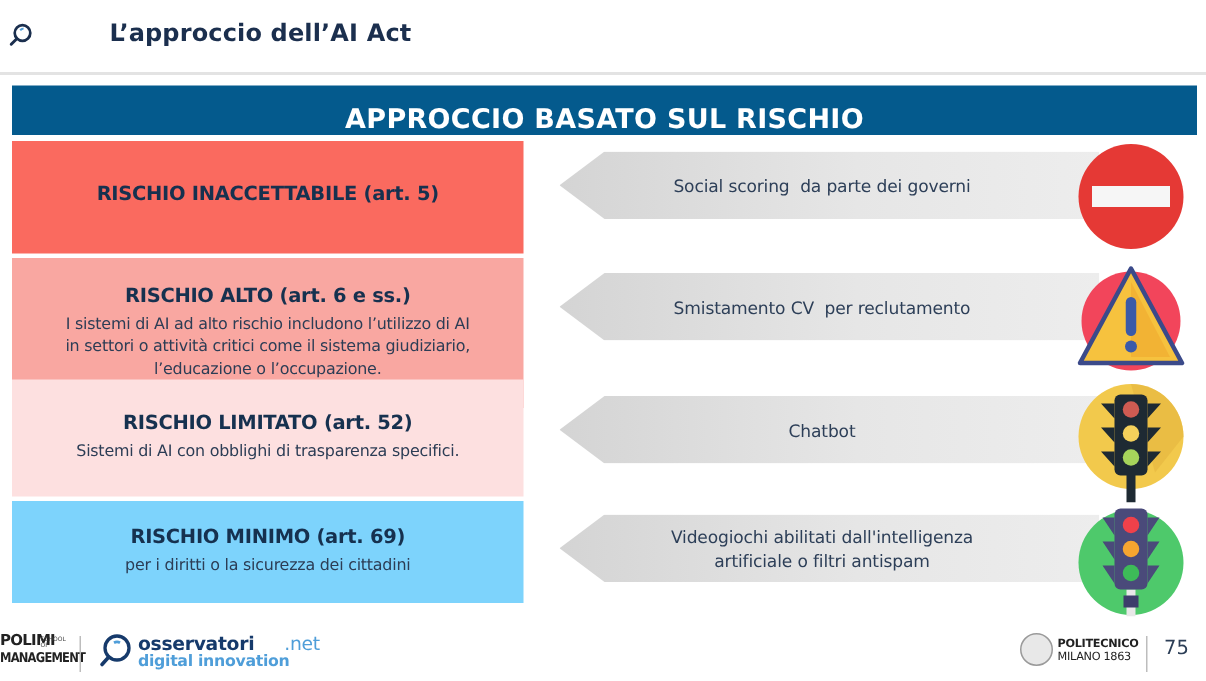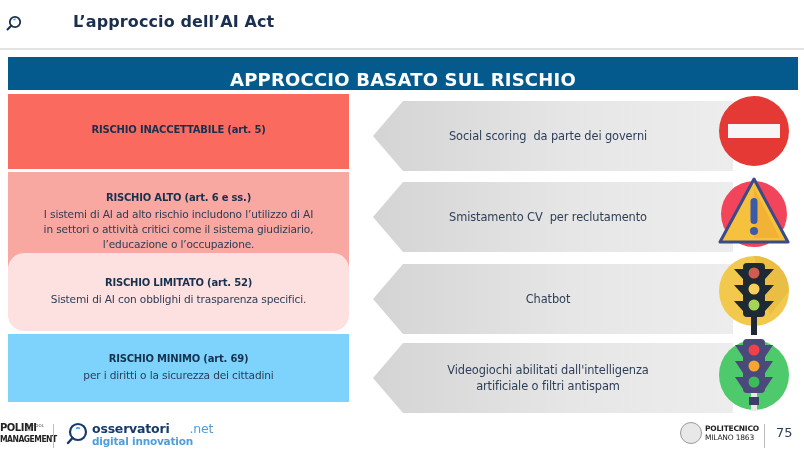--- a/index.html
+++ b/index.html
@@ -8,24 +8,24 @@
 
   .header { position: absolute; left: 0; top: 0; width: 804px; height: 46px; }
   .header-icon { position: absolute; left: 6px; top: 15px; width: 16px; height: 16px; }
   .page-title { position: absolute; left: 29px; top: 12px; font-family: "DejaVu Sans", sans-serif; font-weight: bold; font-size: 16px; color: #1b2f4e; letter-spacing: 0.1px; margin-left: 44px; }
   .header-rule { position: absolute; left: 0; top: 48px; width: 804px; height: 2px; background: #e3e3e3; }
 
   .banner { position: absolute; left: 8px; top: 57px; width: 790px; height: 33px; background: #045a8d; display: flex; align-items: flex-end; justify-content: center; }
   .banner-text { font-family: "DejaVu Sans", sans-serif; font-weight: bold; color: #ffffff; font-size: 18px; letter-spacing: 0.2px; }
 
   .risk-box { position: absolute; left: 8px; width: 341px; display: flex; flex-direction: column; align-items: center; justify-content: center; text-align: center; padding: 0 8px; }
-  .risk-title { font-family: "DejaVu Sans", sans-serif; font-weight: bold; font-size: 10px; color: #16314f; margin-bottom: 4px; letter-spacing: -0.2px; }
+  .risk-title { font-family: "DejaVu Sans", sans-serif; font-weight: bold; font-size: 13px; color: #16314f; margin-bottom: 4px; letter-spacing: -0.2px; }
   .risk-desc { font-size: 10.6px; color: #2c3d55; line-height: 15px; letter-spacing: -0.15px; }
 
-  .arrow { position: absolute; left: 373px; width: 360px; height: 70px; background: linear-gradient(90deg, #d4d4d4 0%, #e6e6e6 55%, #ededed 100%); clip-path: polygon(30px 0, 100% 0, 100% 100%, 30px 100%, 0 50%); display: flex; align-items: center; justify-content: center; padding-left: 30px; padding-right: 40px; text-align: center; }
+  .arrow { position: absolute; left: 373px; width: 360px; height: 45px; background: linear-gradient(90deg, #d4d4d4 0%, #e6e6e6 55%, #ededed 100%); clip-path: polygon(30px 0, 100% 0, 100% 100%, 30px 100%, 0 50%); display: flex; align-items: center; justify-content: center; padding-left: 30px; padding-right: 40px; text-align: center; }
   .arrow-text { font-size: 11.4px; color: #2d3f58; line-height: 16px; letter-spacing: -0.1px; }
 
   .icon-circle { position: absolute; left: 718px; width: 72px; height: 72px; }
 
   .footer { position: absolute; left: 0; top: 414px; width: 804px; height: 36px; }
   .polimi-logo { position: absolute; left: 0; top: 8px; width: 48px; height: 26px; font-family: "DejaVu Sans", sans-serif; font-weight: bold; color: #222; }
   .polimi-top { position: absolute; left: 0; top: 0; font-size: 10px; font-weight: bold; letter-spacing: -0.5px; }
   .polimi-school { position: absolute; left: 27px; top: 2px; font-size: 4px; line-height: 4px; color: #444; font-weight: normal; }
   .polimi-bottom { position: absolute; left: 0; top: 12px; font-size: 9px; font-weight: bold; letter-spacing: -0.6px; transform: scaleX(0.85); transform-origin: left; }
   .footer-sep { position: absolute; top: 10px; width: 1px; height: 24px; background: #bdbdbd; }
@@ -64,21 +64,21 @@
 
 <div class="risk-box" style="top:172px;height:100px;background:#f9a7a1;">
   <div class="risk-title">RISCHIO ALTO (art. 6 e ss.)</div>
   <div class="risk-desc">
     <div>I sistemi di AI ad alto rischio includono l’utilizzo di AI</div>
     <div>in settori o attività critici come il sistema giudiziario,</div>
     <div>l’educazione o l’occupazione.</div>
   </div>
 </div>
 
-<div class="risk-box" style="top:253px;height:78px;background:#fde0e0;border-radius:16px;">
+<div class="risk-box" style="top:253px;height:78px;background:#fde0e0;">
   <div class="risk-title">RISCHIO LIMITATO (art. 52)</div>
   <div class="risk-desc">
     <div>Sistemi di AI con obblighi di trasparenza specifici.</div>
   </div>
 </div>
 
 <div class="risk-box" style="top:334px;height:68px;background:#7dd3fc;">
   <div class="risk-title">RISCHIO MINIMO (art. 69)</div>
   <div class="risk-desc">
     <div>per i diritti o la sicurezza dei cittadini</div>

